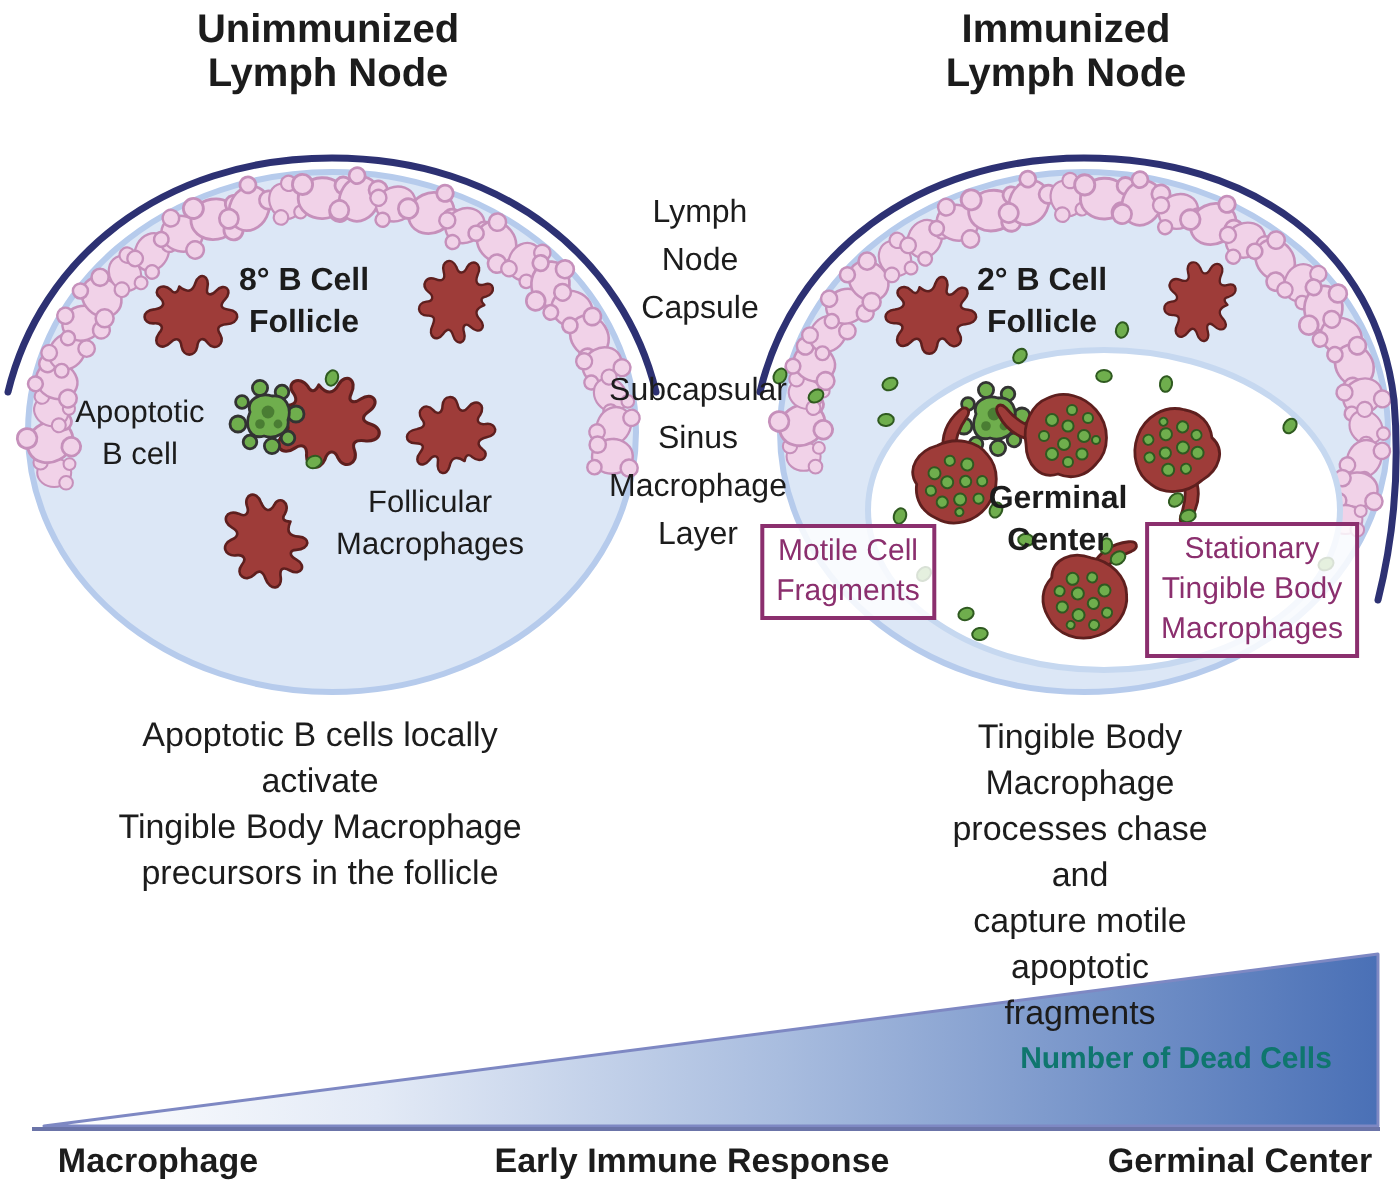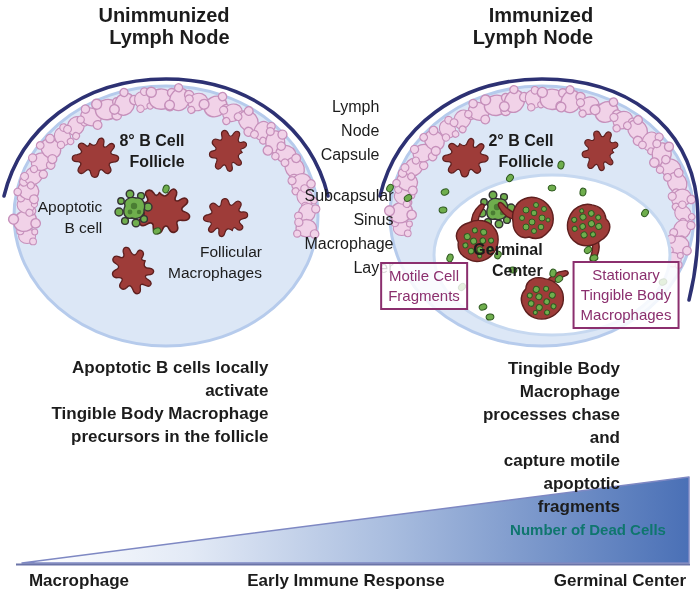--- a/index.html
+++ b/index.html
@@ -17,27 +17,27 @@
     --text-dark:#1c1c1c;
   }
   html,body{margin:0;padding:0;background:#fff;}
   .canvas{
     position:relative;width:700px;height:598px;background:#ffffff;overflow:hidden;
     font-family:"Liberation Sans",sans-serif;color:var(--text-dark);
   }
   .canvas svg{position:absolute;left:0;top:0;}
   .lbl{
     position:absolute;transform:translateX(-50%);
-    white-space:pre-line;text-align:right;line-height:1.32;
+    white-space:pre-line;text-align:center;line-height:1.32;
   }
   .title{font-size:20px;font-weight:bold;line-height:22px;}
   .mid{font-size:16px;font-weight:500;line-height:24px;}
   .cell-lbl{font-size:15.5px;line-height:21px;}
   .cell-lbl.bold{font-weight:bold;font-size:16px;}
-  .caption{font-size:17px;line-height:23px;font-weight:bold;}
+  .caption{font-size:17px;line-height:23px;}
   .pbox{
     position:absolute;transform:translateX(-50%);
     white-space:pre-line;text-align:center;
     border:2px solid var(--accent-purple);color:var(--accent-purple);
     background:rgba(255,255,255,0.82);
     font-size:15px;line-height:20px;padding:2px 6px;
   }
   .deadcells{font-size:15px;font-weight:bold;color:#0f766e;line-height:16px;white-space:nowrap;}
   .stage{font-size:17px;font-weight:bold;line-height:19px;white-space:nowrap;}
   
@@ -252,21 +252,21 @@
 
   <div class="lbl cell-lbl bold" style="left:152px;top:130px;">8° B Cell
 Follicle</div>
   <div class="lbl cell-lbl" style="left:70px;top:196px;">Apoptotic
 B cell</div>
   <div class="lbl cell-lbl" style="left:215px;top:241px;">Follicular
 Macrophages</div>
 
   <div class="lbl cell-lbl bold" style="left:521px;top:130px;">2° B Cell
 Follicle</div>
-  <div class="lbl cell-lbl bold" style="left:508px;top:239px;">Germinal
+  <div class="lbl cell-lbl bold" style="left:529px;top:239px;">Germinal
 Center</div>
   <div class="pbox" style="left:424px;top:262px;">Motile Cell
 Fragments</div>
   <div class="pbox" style="left:626px;top:261px;">Stationary
 Tingible Body
 Macrophages</div>
 
   <div class="lbl caption" style="left:160px;top:356px;">Apoptotic B cells locally
 activate
 Tingible Body Macrophage

